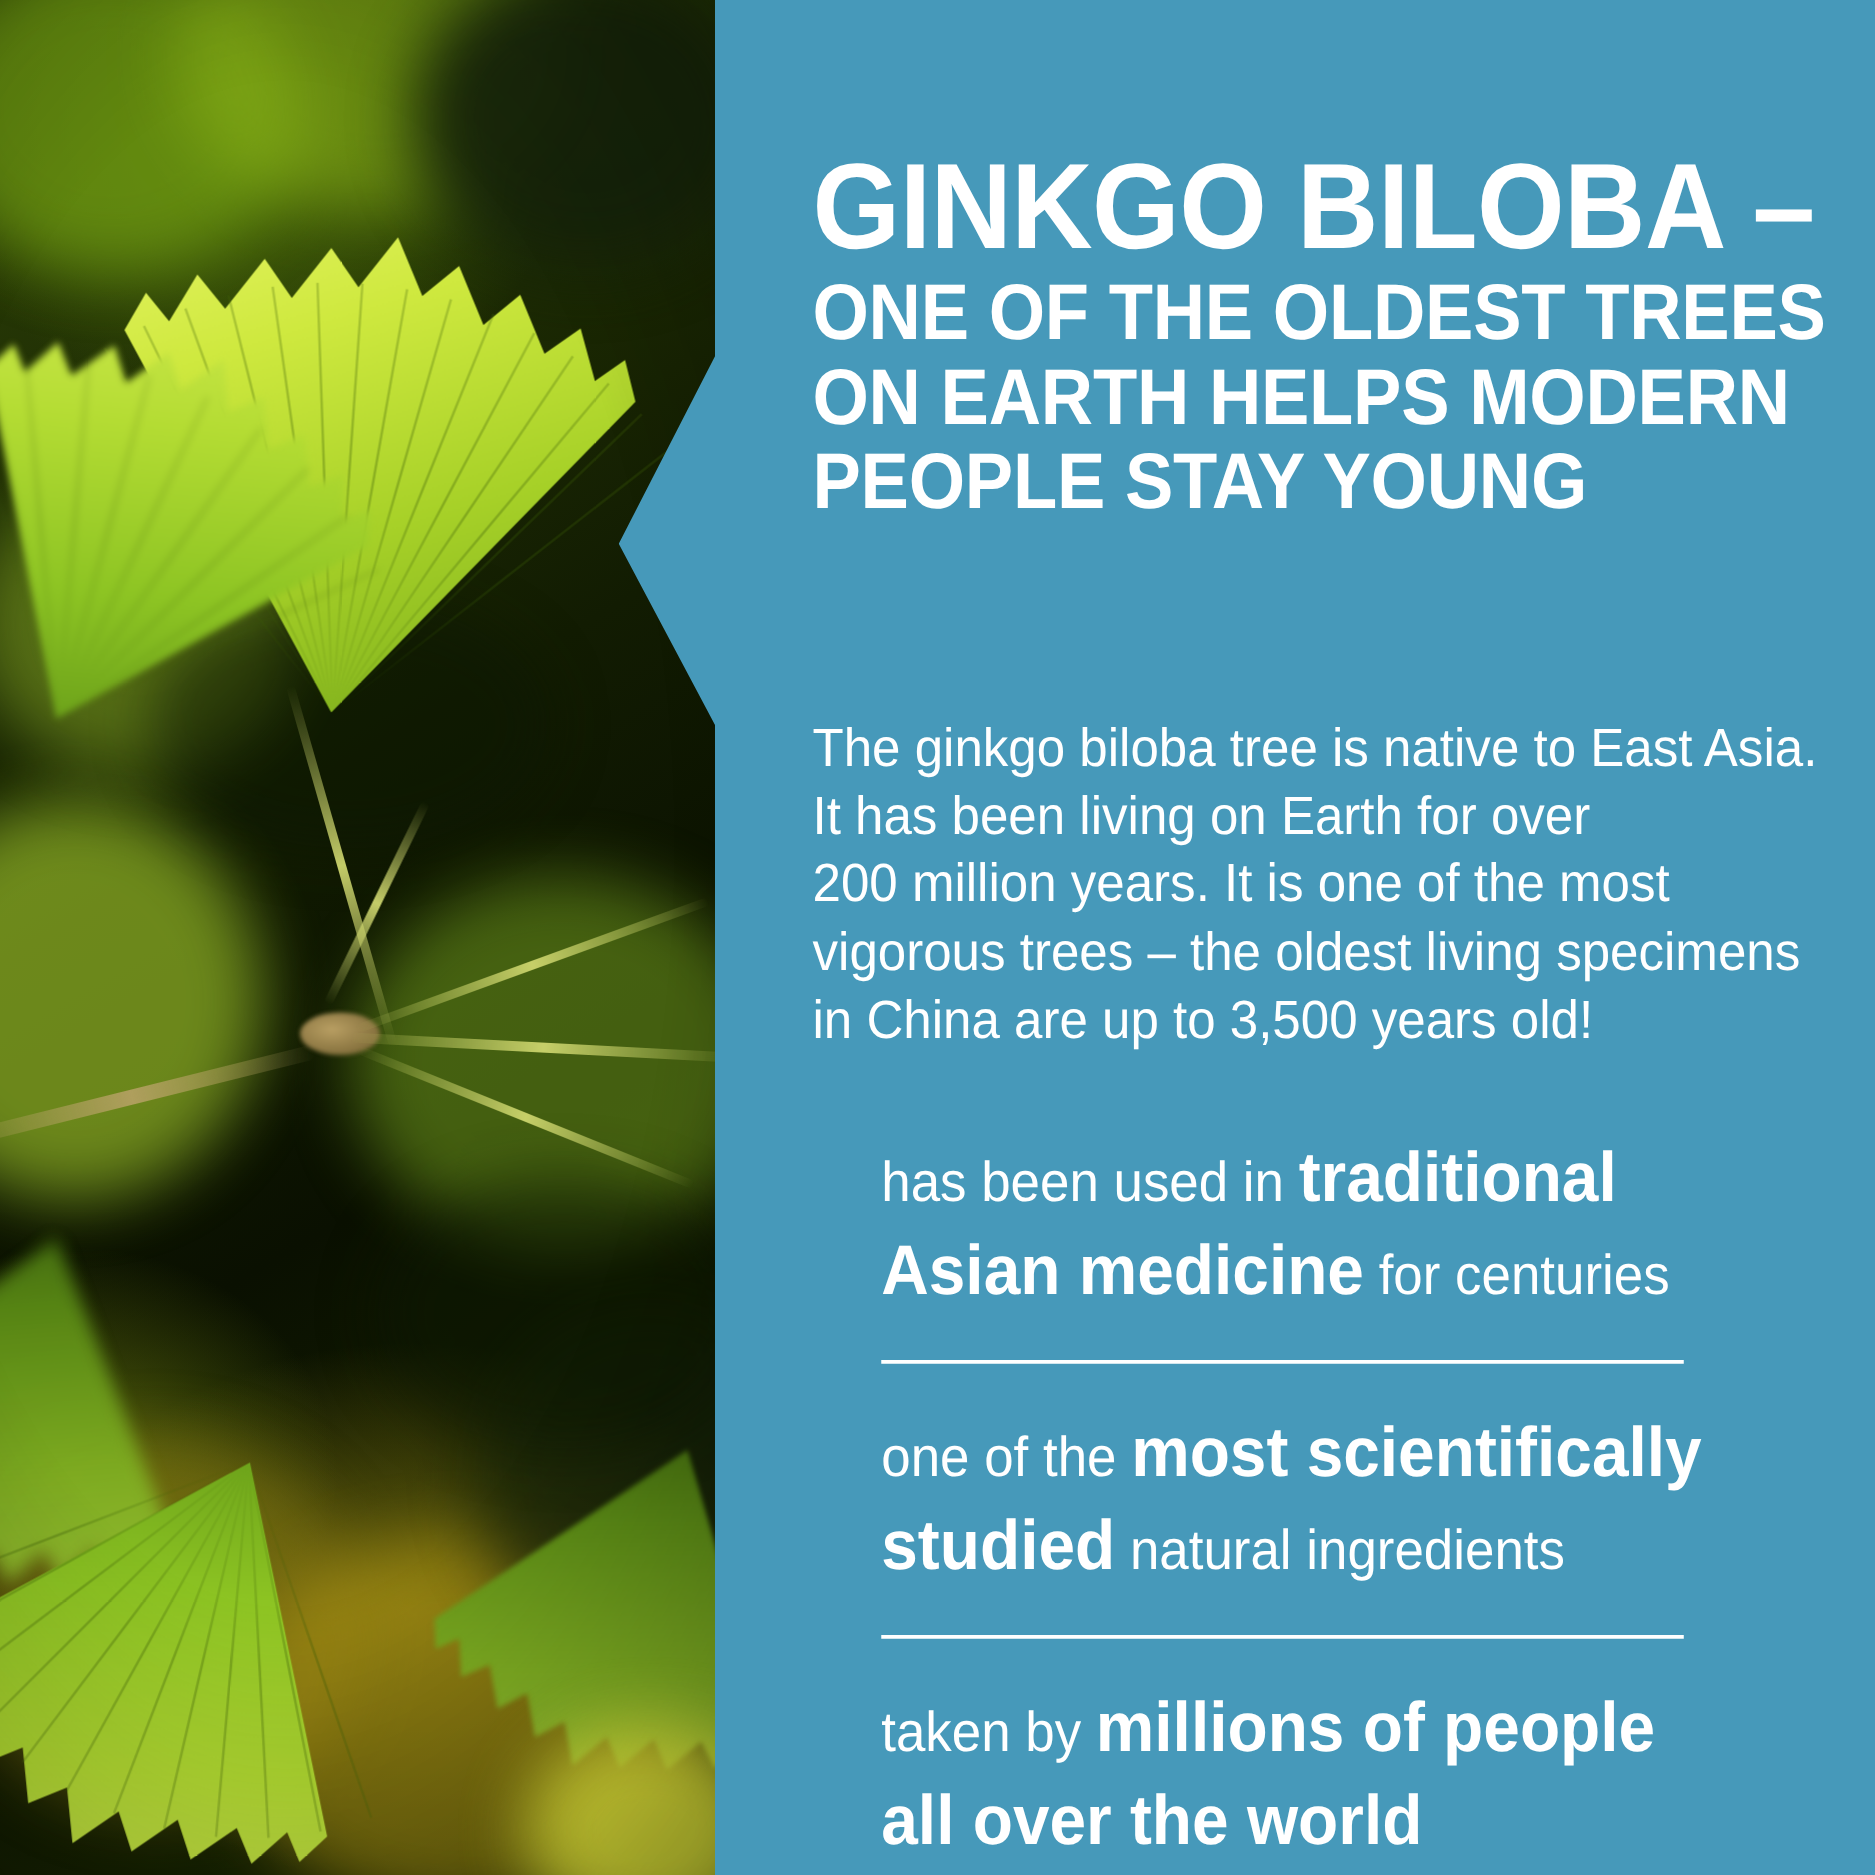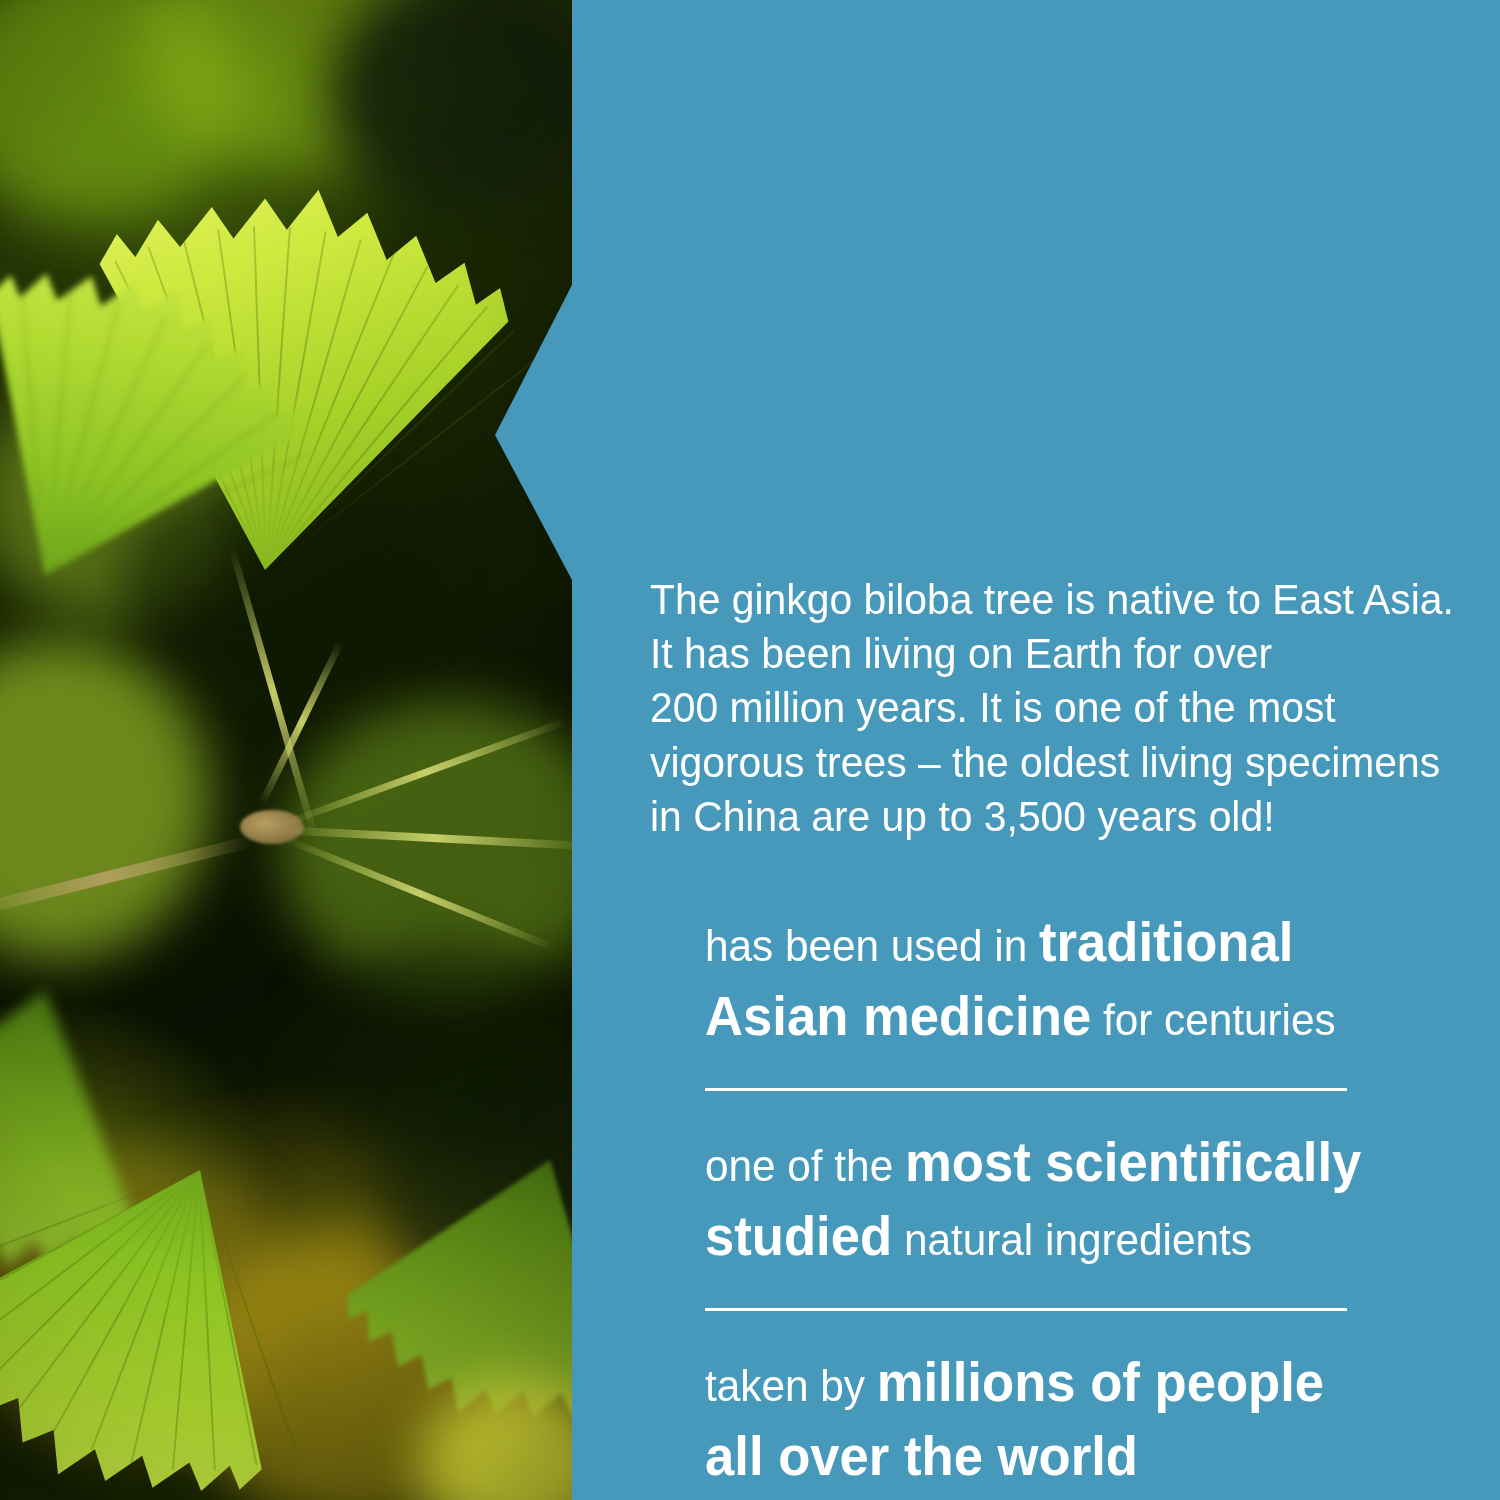--- a/index.html
+++ b/index.html
@@ -314,20 +314,28 @@
       <div class="blob" style="left:420px; top:1380px; width:200px; height:170px; background:#e8ec3c; opacity:.85;"></div>
 
     </div>
     <div class="photo-vignette"></div>
   </div>
 
   <div class="blue-panel"></div>
 
   <div class="content">
 
+    <div class="headline-block">
+      <div class="title-main">GINKGO BILOBA –</div>
+      <div class="title-sub">
+        <div>ONE OF THE OLDEST TREES</div>
+        <div>ON EARTH HELPS MODERN</div>
+        <div>PEOPLE STAY YOUNG</div>
+      </div>
+    </div>
 
     <div class="body-copy">
       <div>The ginkgo biloba tree is native to East Asia.</div>
       <div>It has been living on Earth for over</div>
       <div>200 million years. It is one of the most</div>
       <div>vigorous trees – the oldest living specimens</div>
       <div>in China are up to 3,500 years old!</div>
     </div>
 
     <div class="facts">

